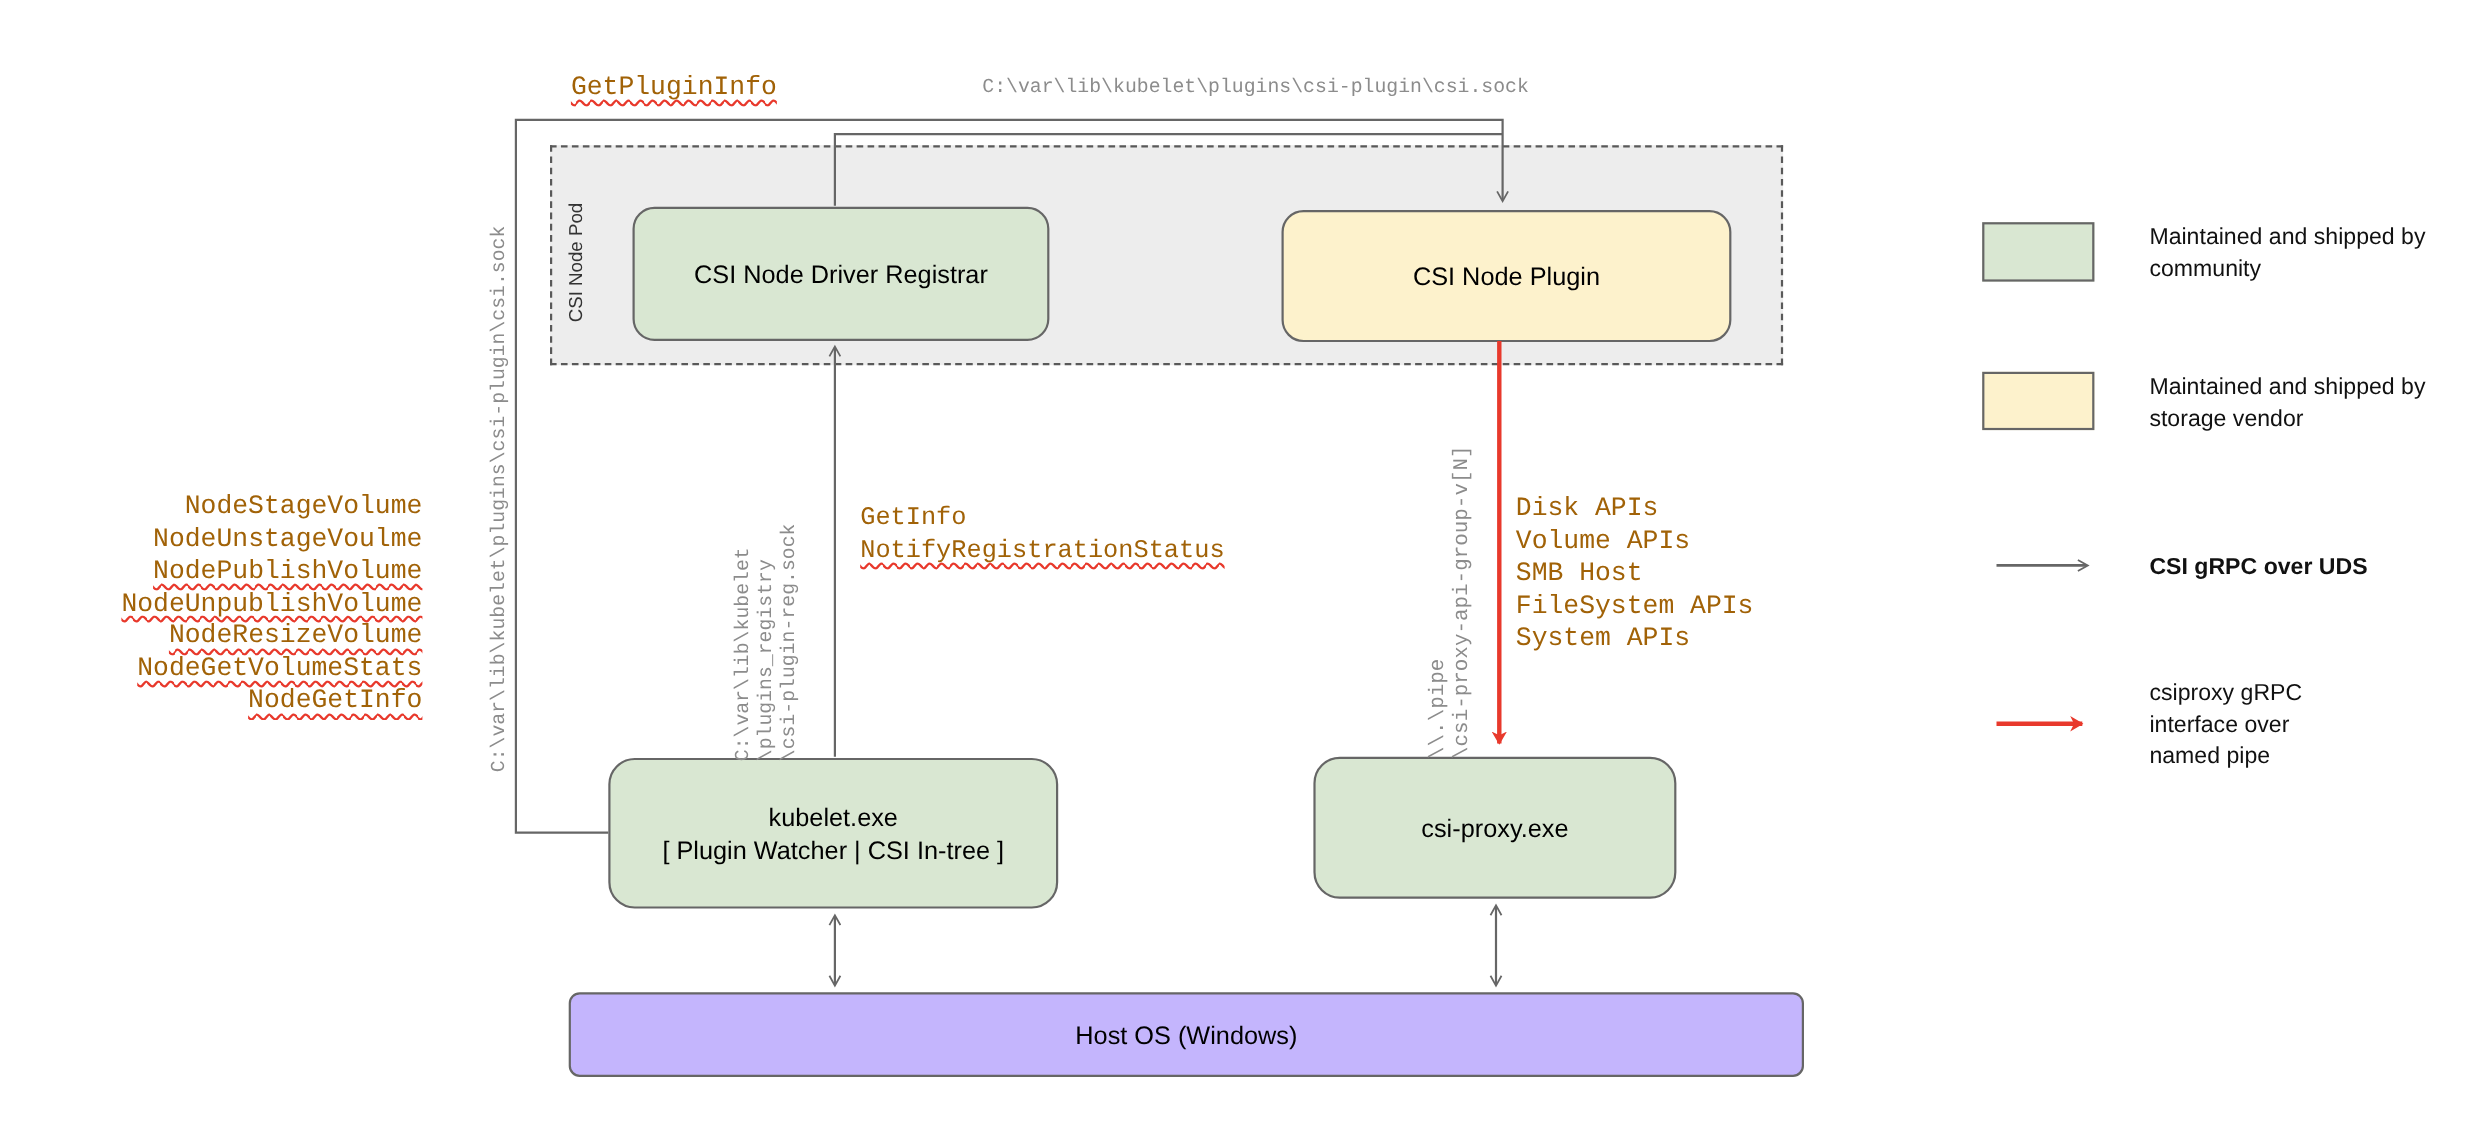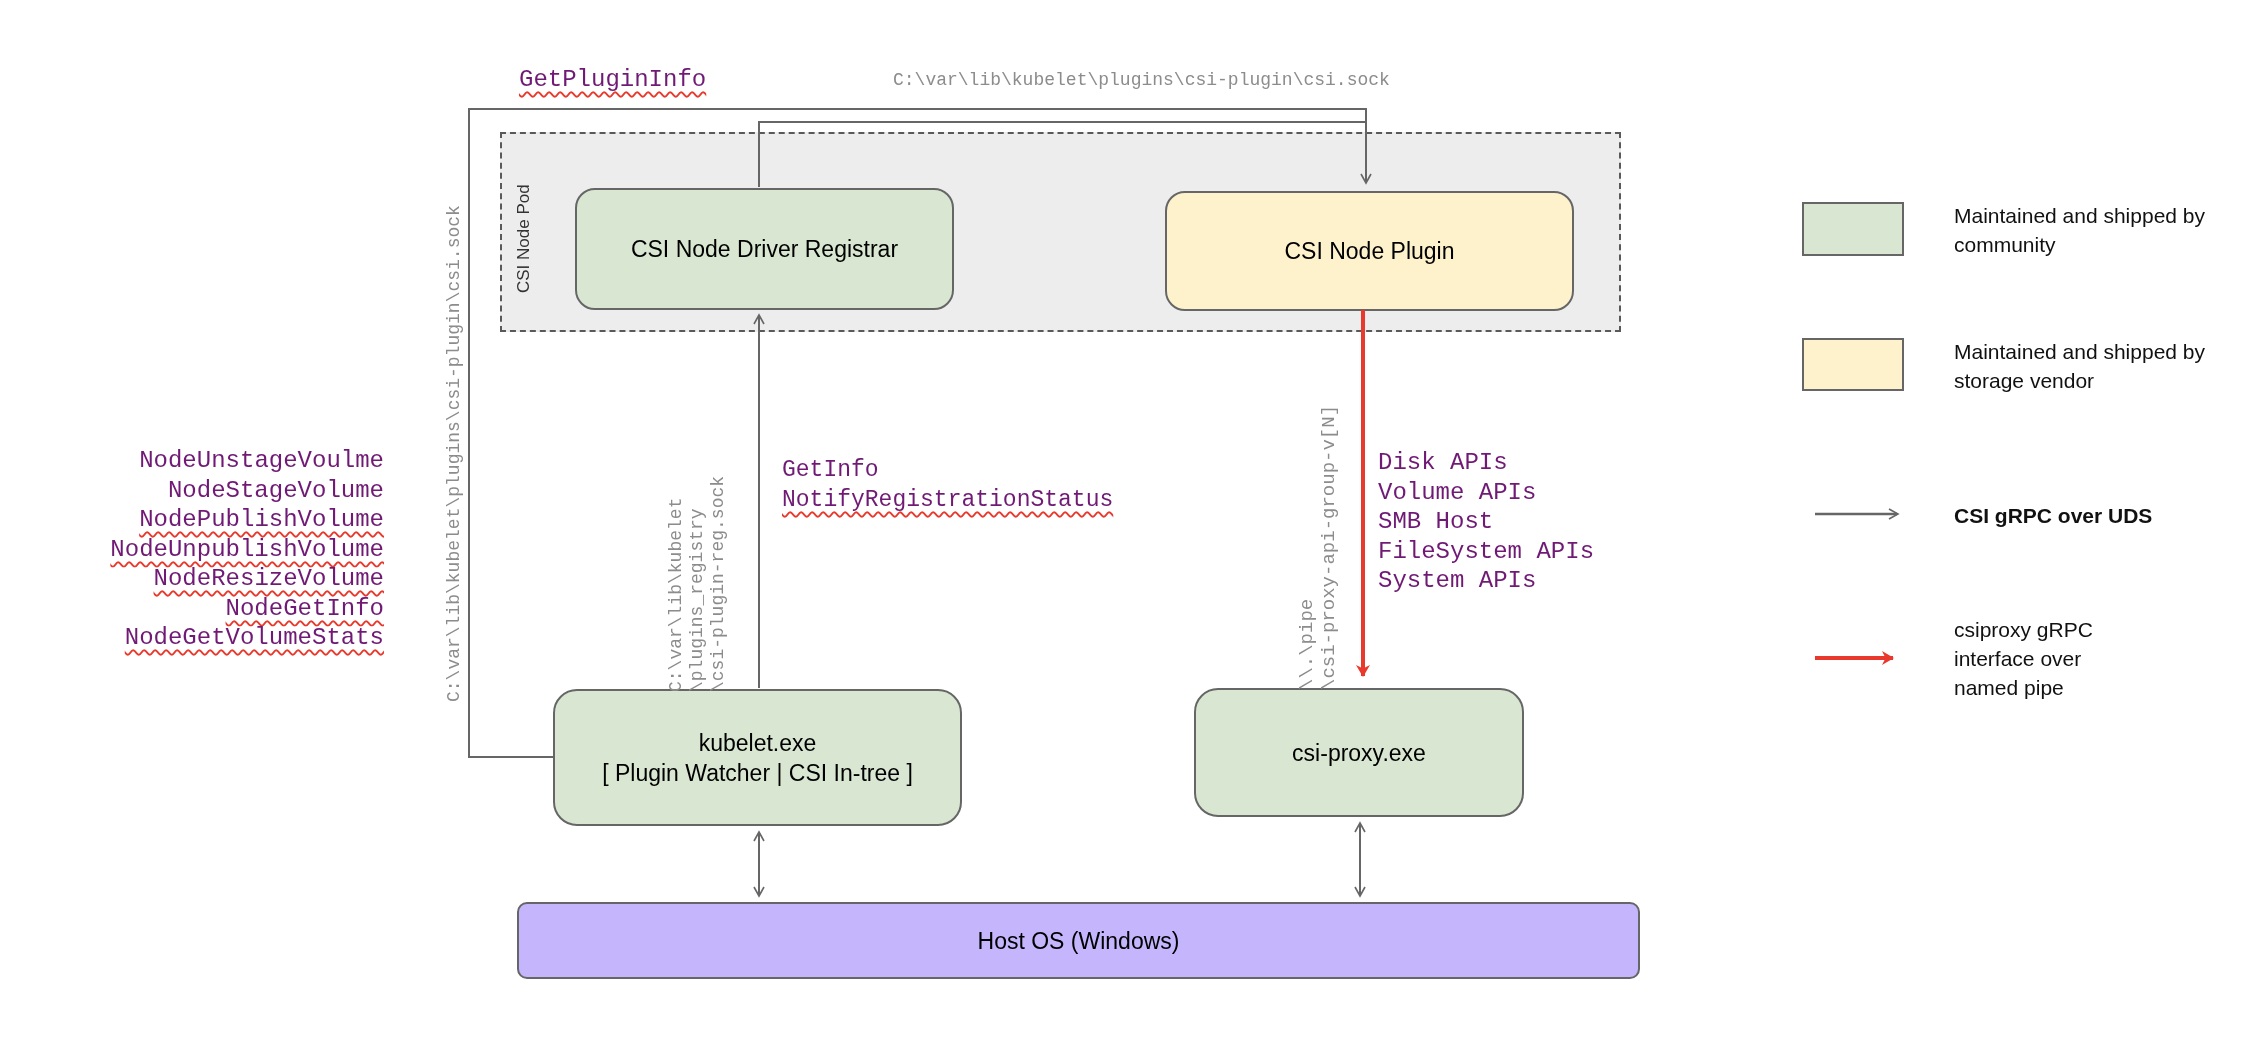--- a/index.html
+++ b/index.html
@@ -1,20 +1,20 @@
 <!DOCTYPE html>
 <html><head>
 <meta charset="utf-8">
 <style>
   html,body{margin:0;padding:0;background:#fff;}
   #canvas{position:relative;width:2252px;height:1044px;background:#ffffff;overflow:hidden;
           font-family:"Liberation Sans","DejaVu Sans",sans-serif;}
   .abs{position:absolute;}
   .mono{font-family:"Liberation Mono","DejaVu Sans Mono",monospace;}
-  .code-dark{color:#701a75;font-size:23px;line-height:29px;}
+  .code-dark{color:#a16207;font-size:23px;line-height:29px;}
   .code-gray{color:#8c8c8c;font-size:18px;line-height:21px;}
   .squiggle{text-decoration-line:underline;text-decoration-style:wavy;
             text-decoration-color:#e8392c;text-decoration-thickness:1.5px;text-underline-offset:5px;}
   .node{box-sizing:border-box;border:2px solid #666666;display:flex;align-items:center;
         justify-content:center;text-align:center;color:#000;font-size:23px;line-height:30px;}
   .rounded{border-radius:20px;}
   .green{background:#d9e7d2;}
   .yellow{background:#fdf2cc;}
   .blue{background:#c4b5fd;}
   .pod{background:#ededed;border:2px dashed #595959;}
@@ -104,27 +104,27 @@
   </div>
 
   <div class="abs" style="left:1296px;top:690px;">
     <div class="rot mono code-gray" style="font-size:19px;line-height:22px;">
       <div>\\.\pipe</div>
       <div>\csi-proxy-api-group-v[N]</div>
     </div>
   </div>
 
   <div class="abs mono code-dark" style="left:60px;top:446px;width:324px;text-align:right;font-size:24px;line-height:29.5px;">
+    <div>NodeStageVolume</div>
     <div>NodeUnstageVoulme</div>
-    <div>NodeStageVolume</div>
     <div class="squiggle">NodePublishVolume</div>
     <div class="squiggle">NodeUnpublishVolume</div>
     <div class="squiggle">NodeResizeVolume</div>
+    <div class="squiggle">NodeGetVolumeStats</div>
     <div class="squiggle">NodeGetInfo</div>
-    <div class="squiggle">NodeGetVolumeStats</div>
   </div>
 
   <div class="abs mono code-dark" style="left:1378px;top:448px;font-size:24px;line-height:29.5px;">
     <div>Disk APIs</div>
     <div>Volume APIs</div>
     <div>SMB Host</div>
     <div>FileSystem APIs</div>
     <div>System APIs</div>
   </div>
 

